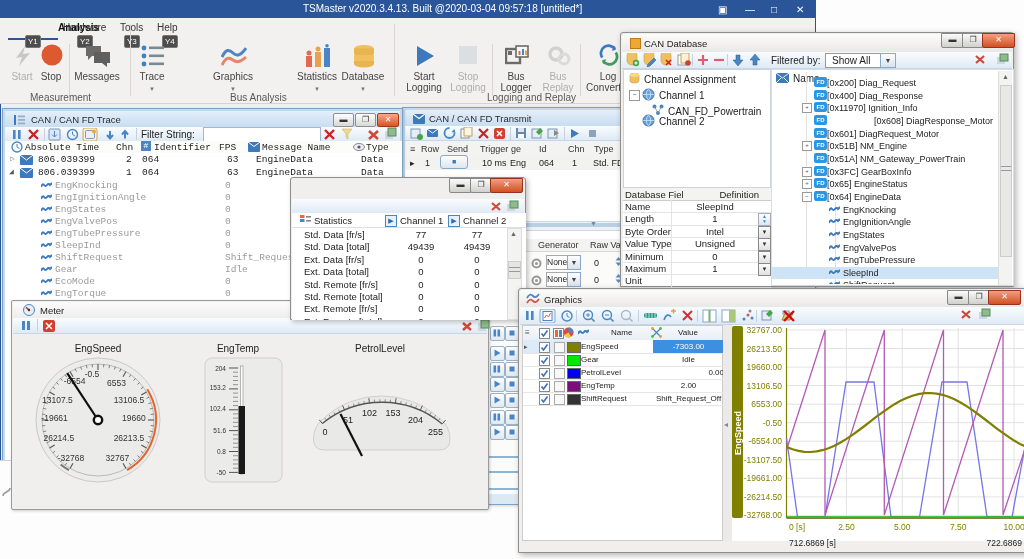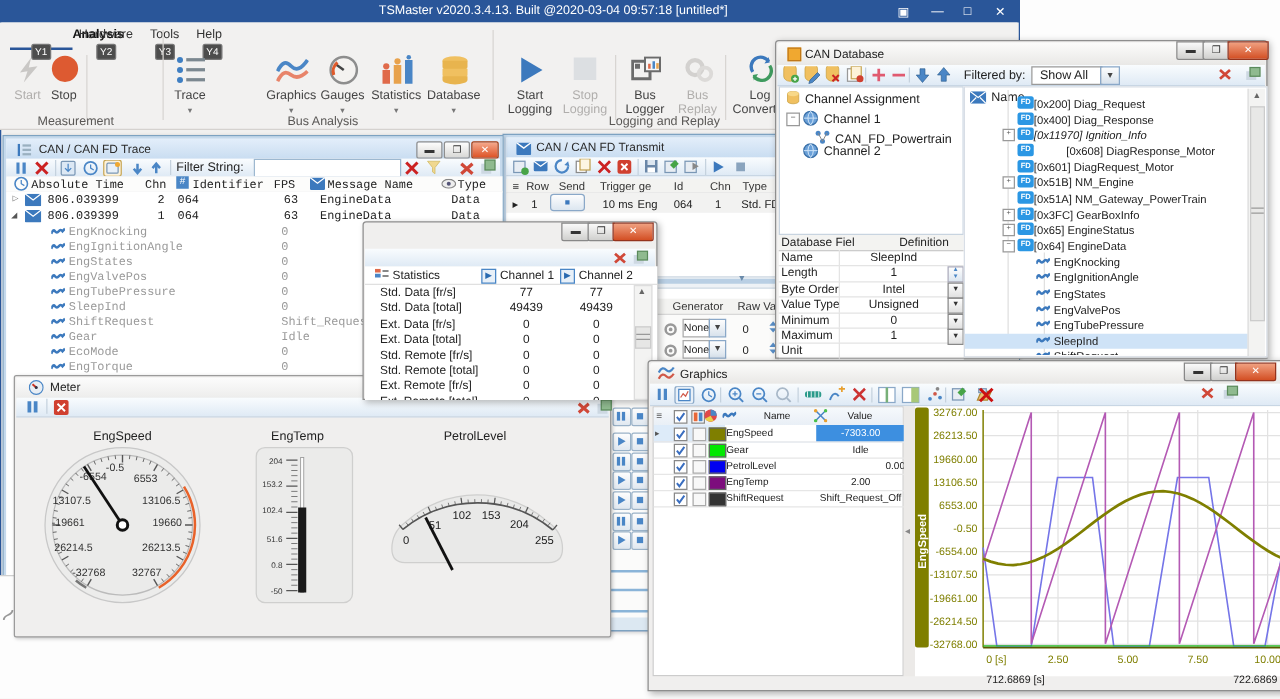--- a/index.html
+++ b/index.html
@@ -65,20 +65,27 @@
       </div>
 
      <div class="rbtn" style="left:33px;top:24px;width:36px;height:60px;">
         <svg class="abs" style="left:7px;top:1px;" width="24" height="24">
           <circle cx="12" cy="12" r="10.5" fill="#dd5a31"></circle>
         </svg>
         <div class="lbl">Stop</div>
       </div>
      <div class="vsep" style="left:69px;"></div>
 
+     <div class="rbtn" style="left:72px;top:24px;width:50px;height:60px;">
+        <svg class="abs" style="left:12px;top:2px;" width="28" height="26" viewBox="0 0 28 26">
+          <path d="M2 2 h15 v10 h-9 l-4 4 v-4 h-2 z" fill="#6a6a6a"></path>
+          <path d="M10 8 h16 v11 h-3 v4 l-5-4 h-8 z" fill="#5f5f5f"></path>
+        </svg>
+        <div class="lbl">Messages</div>
+      </div>
      <div class="gsep" style="left:130px;"></div>
 
      <div class="rbtn" style="left:133px;top:24px;width:38px;height:60px;">
         <svg class="abs" style="left:8px;top:3px;" width="24" height="22" viewBox="0 0 24 22">
           <circle cx="3" cy="3" r="2.4" fill="#3f7fc2"></circle>
           <circle cx="3" cy="11" r="2.4" fill="#3f7fc2"></circle>
           <circle cx="3" cy="19" r="2.4" fill="#3f7fc2"></circle>
           <rect x="8" y="1.5" width="15" height="2.6" fill="#7c8890"></rect>
           <rect x="8" y="9.5" width="15" height="2.6" fill="#7c8890"></rect>
           <rect x="8" y="17.5" width="15" height="2.6" fill="#7c8890"></rect>
@@ -90,29 +97,20 @@
 
      <div class="rbtn" style="left:212px;top:24px;width:42px;height:60px;">
         <svg class="abs" style="left:9px;top:3px;" width="26" height="24" viewBox="0 0 26 24">
           <path d="M1 12 C5 4 8 4 12 8 C16 12 20 10 25 3" stroke="#4a86c6" stroke-width="3" fill="none"></path>
           <path d="M1 20 C5 12 8 12 12 15 C16 18 20 17 25 12" stroke="#e8846a" stroke-width="3" fill="none"></path>
         </svg>
         <div class="lbl">Graphics</div>
         <div class="drop">▼</div>
       </div>
 
-     <div class="rbtn" style="left:254px;top:24px;width:40px;height:60px;">
-        <svg class="abs" style="left:9px;top:2px;" width="24" height="24" viewBox="0 0 24 24">
-          <circle cx="12" cy="12" r="10.5" fill="#f4f2f0" stroke="#8d8d8d" stroke-width="2"></circle>
-          <path d="M12 12 L5 7" stroke="#444" stroke-width="2"></path>
-          <path d="M4 16 A9 9 0 0 1 7 6" stroke="#e05a2b" stroke-width="2.5" fill="none"></path>
-        </svg>
-        <div class="lbl">Gauges</div>
-        <div class="drop">▼</div>
-      </div>
 
      <div class="rbtn" style="left:294px;top:24px;width:46px;height:60px;">
         <svg class="abs" style="left:11px;top:2px;" width="26" height="24" viewBox="0 0 26 24">
           <rect x="1" y="12" width="6" height="11" fill="#e06a4a"></rect>
           <circle cx="4" cy="9" r="2.5" fill="#e06a4a"></circle>
           <rect x="10" y="8" width="6" height="15" fill="#e8a24c"></rect>
           <circle cx="13" cy="5" r="2.5" fill="#e8a24c"></circle>
           <rect x="19" y="4" width="6" height="19" fill="#4a86c6"></rect>
           <circle cx="22" cy="1.8" r="1.8" fill="#4a86c6"></circle>
         </svg>
@@ -952,25 +950,25 @@
             <div class="abs" style="left:42px;top:0px;width:13px;height:10px;background:#2b97e4;border-radius:2px;color:#fff;font-size:6px;font-weight:bold;text-align:center;line-height:10px;">FD</div>
             <div class="abs" style="left:55px;top:1px;">[0x200] Diag_Request</div>
           </div>
           <div class="abs" style="left:0;top:17.6px;width:228px;height:12px;">
             <div class="abs" style="left:42px;top:0px;width:13px;height:10px;background:#2b97e4;border-radius:2px;color:#fff;font-size:6px;font-weight:bold;text-align:center;line-height:10px;">FD</div>
             <div class="abs" style="left:55px;top:1px;">[0x400] Diag_Response</div>
           </div>
           <div class="abs" style="left:0;top:30.3px;width:228px;height:12px;">
             <div class="abs" style="left:30px;top:1px;width:8px;height:8px;border:1px solid #999;background:#fff;font-size:6px;line-height:7px;text-align:center;color:#555;">+</div>
             <div class="abs" style="left:42px;top:0px;width:13px;height:10px;background:#2b97e4;border-radius:2px;color:#fff;font-size:6px;font-weight:bold;text-align:center;line-height:10px;">FD</div>
-            <div class="abs" style="left:55px;top:1px;font-style:italic;">[0x11970] Ignition_Info</div>
+            <div class="abs" style="left:55px;top:1px;">[0x11970] Ignition_Info</div>
           </div>
           <div class="abs" style="left:0;top:43.0px;width:228px;height:12px;">
             <div class="abs" style="left:42px;top:0px;width:13px;height:10px;background:#2b97e4;border-radius:2px;color:#fff;font-size:6px;font-weight:bold;text-align:center;line-height:10px;">FD</div>
-            <div class="abs" style="left:38px;top:1px;padding-left:43px;">[0x608] DiagResponse_Motor</div>
+            <div class="abs" style="left:59px;top:1px;padding-left:43px;">[0x608] DiagResponse_Motor</div>
           </div>
           <div class="abs" style="left:0;top:55.6px;width:228px;height:12px;">
             <div class="abs" style="left:42px;top:0px;width:13px;height:10px;background:#2b97e4;border-radius:2px;color:#fff;font-size:6px;font-weight:bold;text-align:center;line-height:10px;">FD</div>
             <div class="abs" style="left:55px;top:1px;">[0x601] DiagRequest_Motor</div>
           </div>
           <div class="abs" style="left:0;top:68.2px;width:228px;height:12px;">
             <div class="abs" style="left:30px;top:1px;width:8px;height:8px;border:1px solid #999;background:#fff;font-size:6px;line-height:7px;text-align:center;color:#555;">+</div>
             <div class="abs" style="left:42px;top:0px;width:13px;height:10px;background:#2b97e4;border-radius:2px;color:#fff;font-size:6px;font-weight:bold;text-align:center;line-height:10px;">FD</div>
             <div class="abs" style="left:55px;top:1px;">[0x51B] NM_Engine</div>
           </div>

